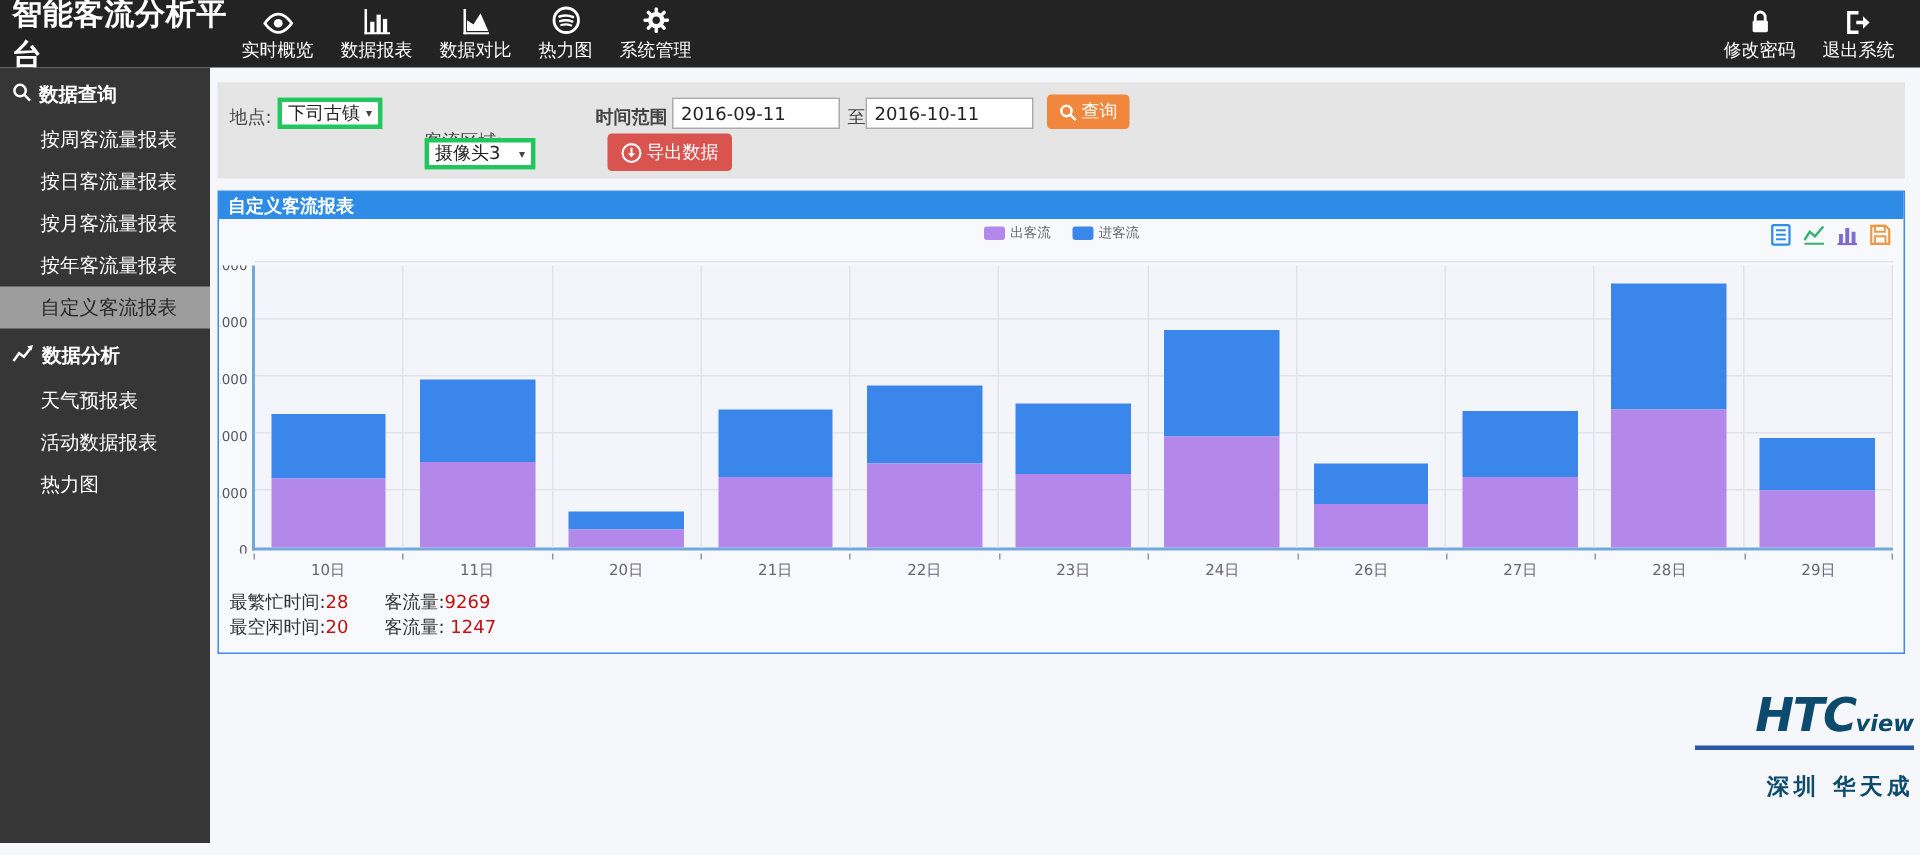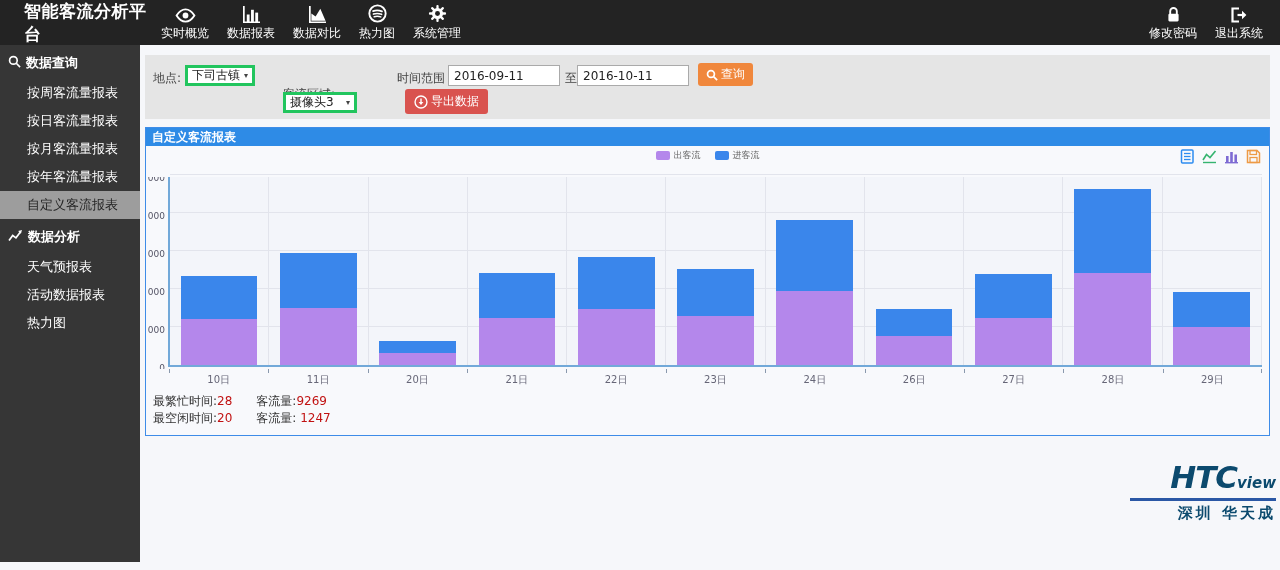--- a/index.html
+++ b/index.html
@@ -3,21 +3,21 @@
 <meta charset="utf-8">
 <style>
   * { box-sizing: border-box; margin: 0; padding: 0; }
   html,body { width:1280px; height:570px; overflow:hidden; }
   body {
     font-family: "DejaVu Sans", "Liberation Sans", sans-serif;
     background:#f6f7fa; position:relative;
   }
   
   .navbar { height:45px; background:#232323; color:#fff; display:flex; align-items:stretch; padding-right:8px; }
-  .brand { width:152px; display:flex; align-items:center; padding-left:24px; font-size:17px; font-weight:bold; letter-spacing:0.5px; }
+  .brand { width:152px; display:flex; align-items:center; padding-left:8px; font-size:20px; font-weight:bold; letter-spacing:0.5px; }
   .nav-item { display:flex; flex-direction:column; align-items:center; justify-content:center; gap:2px; padding:0 9px; font-size:12px; cursor:pointer; }
   .nav-item .nicon { height:19px; display:flex; align-items:flex-end; }
   .nav-spacer { flex:1; }
   
   .sidebar { position:absolute; left:0; top:45px; width:140px; height:517px; background:#363636; color:#fff; }
   .side-header { display:flex; align-items:center; gap:5px; font-size:13px; font-weight:bold; padding:9px 6px 7px 8px; cursor:pointer; }
   .side-item { font-size:13px; padding:5px 6px 5px 27px; cursor:pointer; }
   .side-item.active { background:#9d9d9d; color:#262626; }
   
   .main { position:absolute; left:140px; top:45px; right:0; bottom:0; }
@@ -55,21 +55,21 @@
   .xlabel:last-child::after { content:""; position:absolute; right:0; top:0; width:1px; height:4px; background:#8a99ad; }
   
   .stats { margin:6px 0 0 7px; font-size:12px; color:#333; line-height:17px; }
   .stats .v { color:#c11212; }
   .stats .gap { display:inline-block; width:24px; }
   
   .logo { position:absolute; right:4px; top:417px; width:146px; color:#0c4a6e; }
   .logo-row { text-align:right; font-style:italic; font-weight:bold; border-bottom:3px solid #2a57a5; padding-bottom:0; line-height:30px; white-space:nowrap; }
   .htc { font-size:31px; letter-spacing:-1px; }
   .view { font-size:15px; }
-  .logo-sub { text-align:right; font-size:15px; font-weight:bold; letter-spacing:3px; margin-top:3px; }
+  .logo-sub { text-align:right; font-size:15px; font-weight:bold; letter-spacing:3px; margin-top:15px; }
 </style>
 </head>
 <body>
 
 <header class="navbar">
   <div class="brand">智能客流分析平台</div>
 
   <div class="nav-item">
     <span class="nicon">
       <svg viewBox="0 0 24 16" width="23" height="15">
@@ -198,21 +198,21 @@
       <span>下司古镇</span>
       <span class="arr">▾</span>
     </span>
 
     <span class="f-label" style="left:138px;top:31px;">客流区域:</span>
     <span class="sel" style="left:138px;top:37px;min-width:74px;">
       <span>摄像头3</span>
       <span class="arr">▾</span>
     </span>
 
-    <span class="f-label" style="left:252px;top:15px;">时间范围</span>
+    <span class="f-label" style="left:252px;top:15px;font-weight:bold;">时间范围</span>
     <input class="f-input" style="left: 303px; top: 10px;" value="2016-09-11">
     <span class="f-label" style="left:420px;top:15px;">至</span>
     <input class="f-input" style="left: 432px; top: 10px;" value="2016-10-11">
 
     <button class="btn btn-query">
       <span style="display:flex;">
         <svg viewBox="0 0 14 14" width="12" height="12">
             <circle cx="5.8" cy="5.8" r="4" fill="none" stroke="#fff" stroke-width="2"></circle>
             <line x1="8.9" y1="8.9" x2="13" y2="13" stroke="#fff" stroke-width="2"></line>
           </svg>

